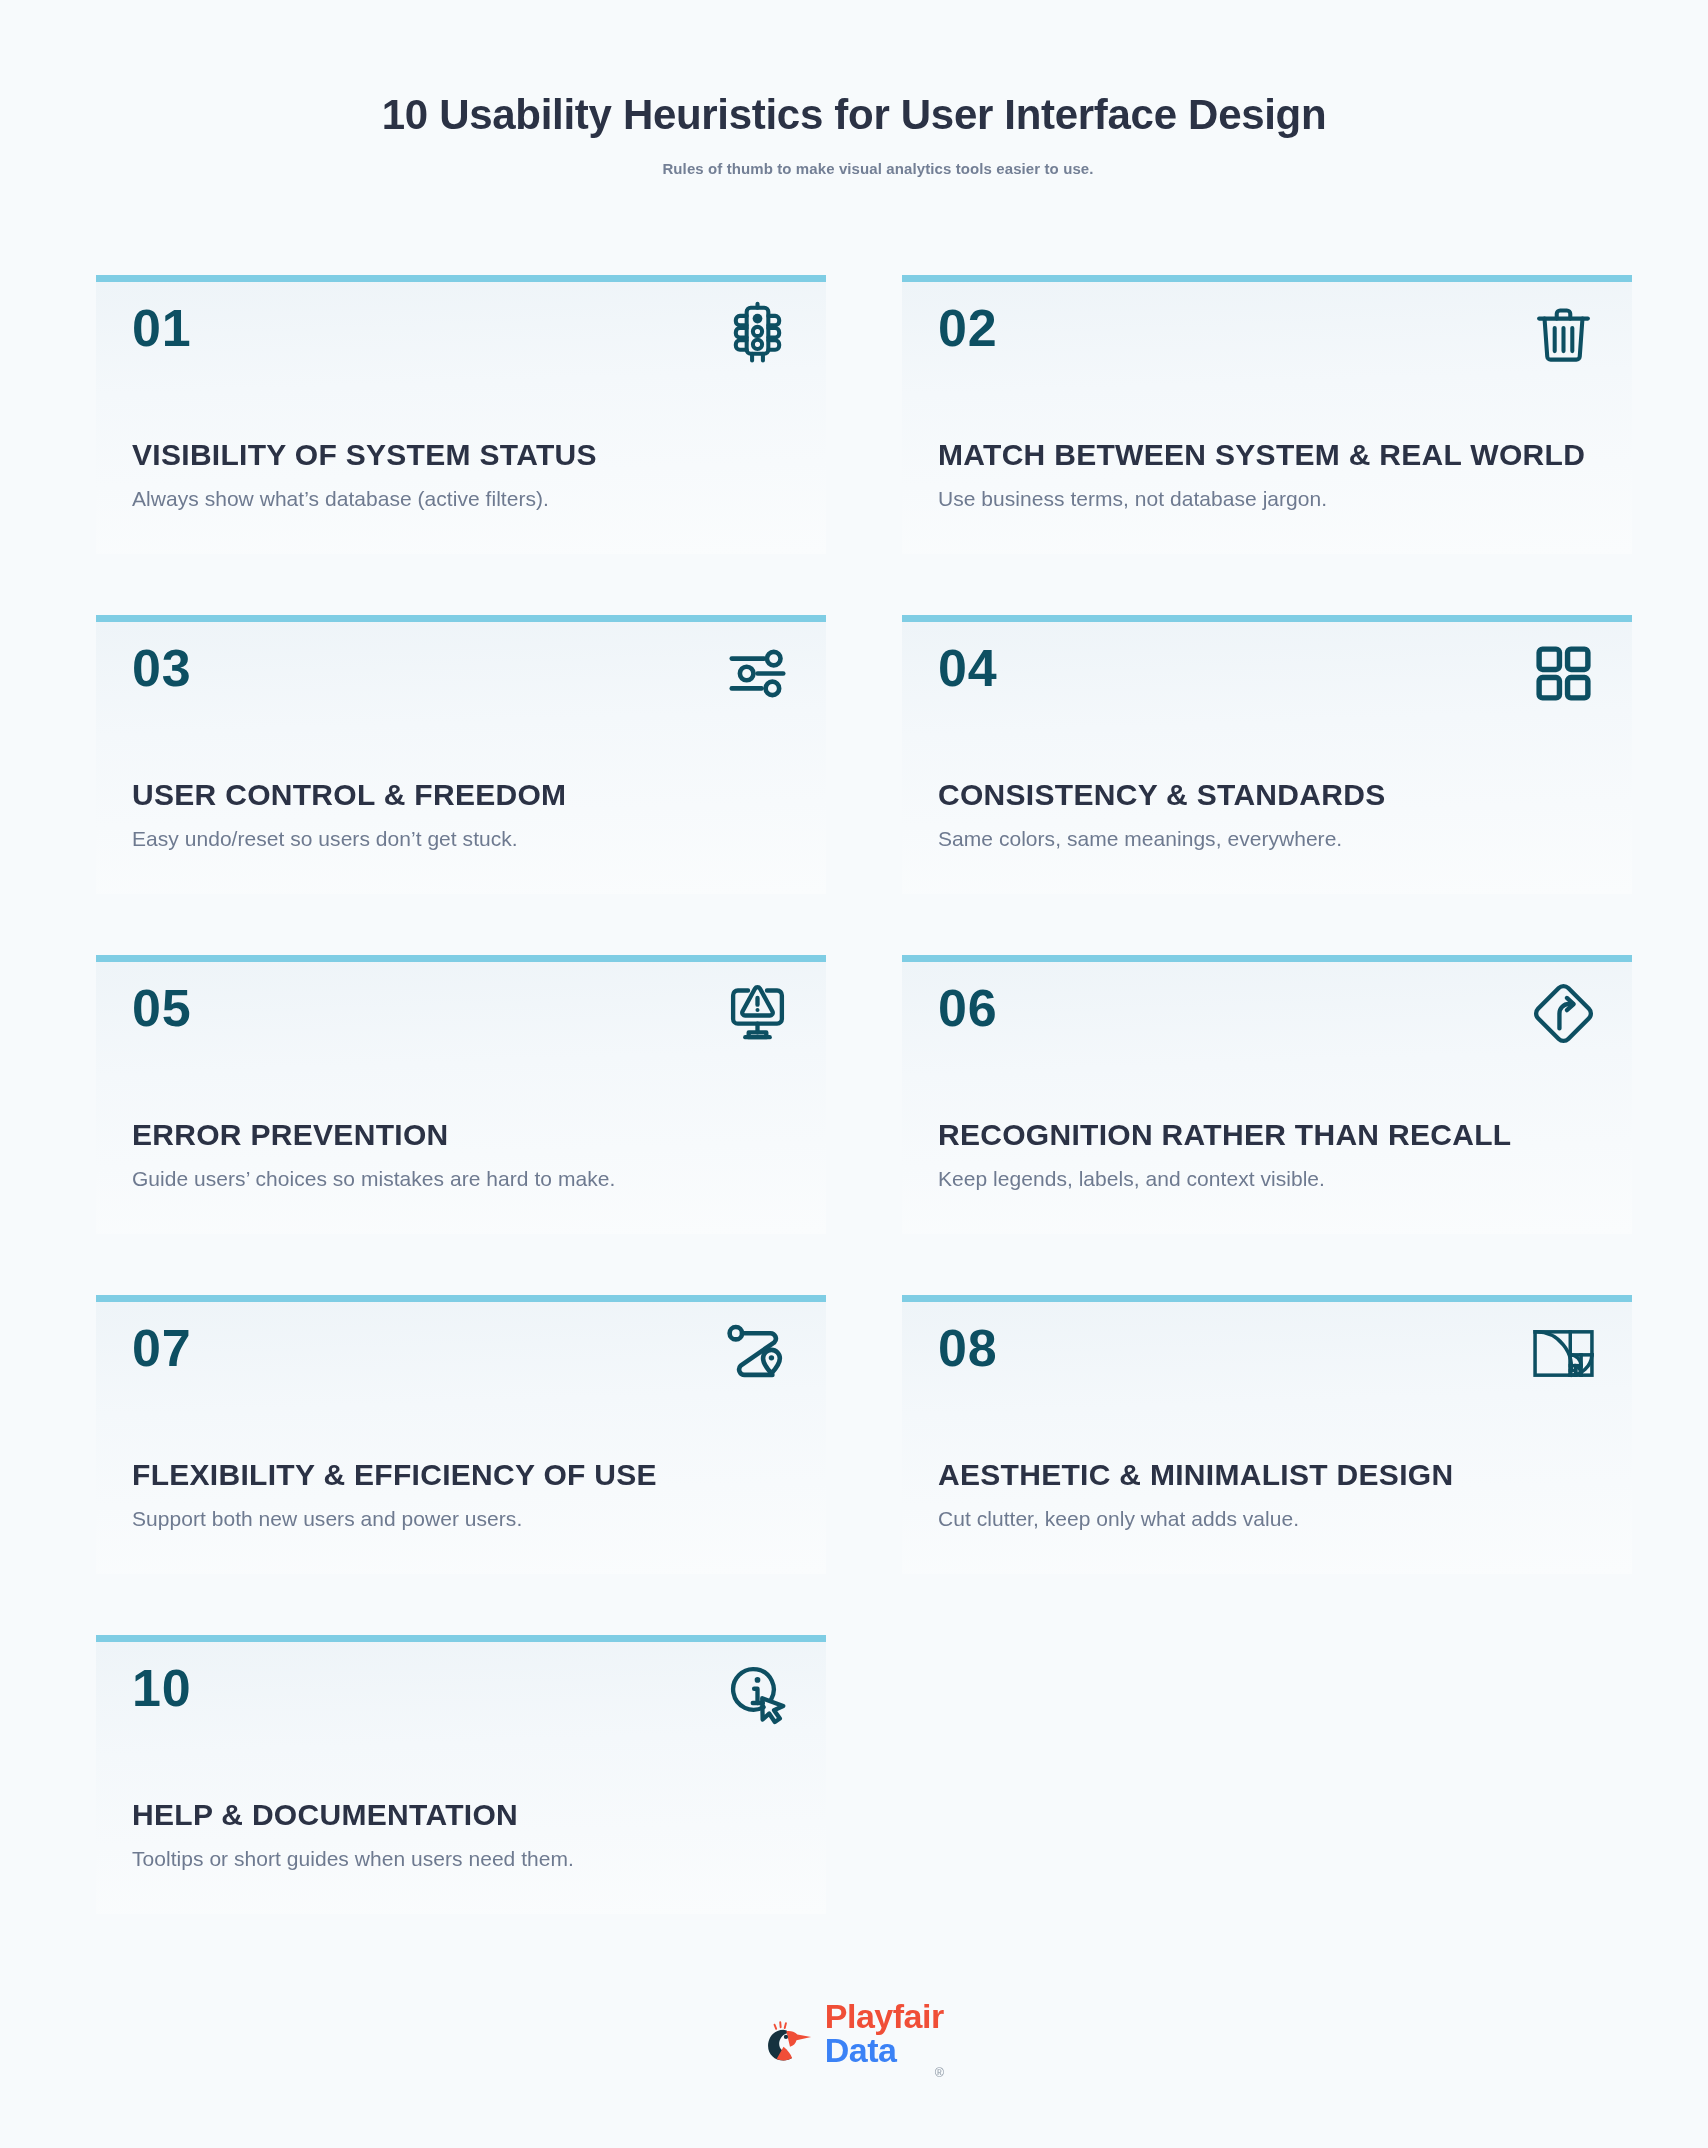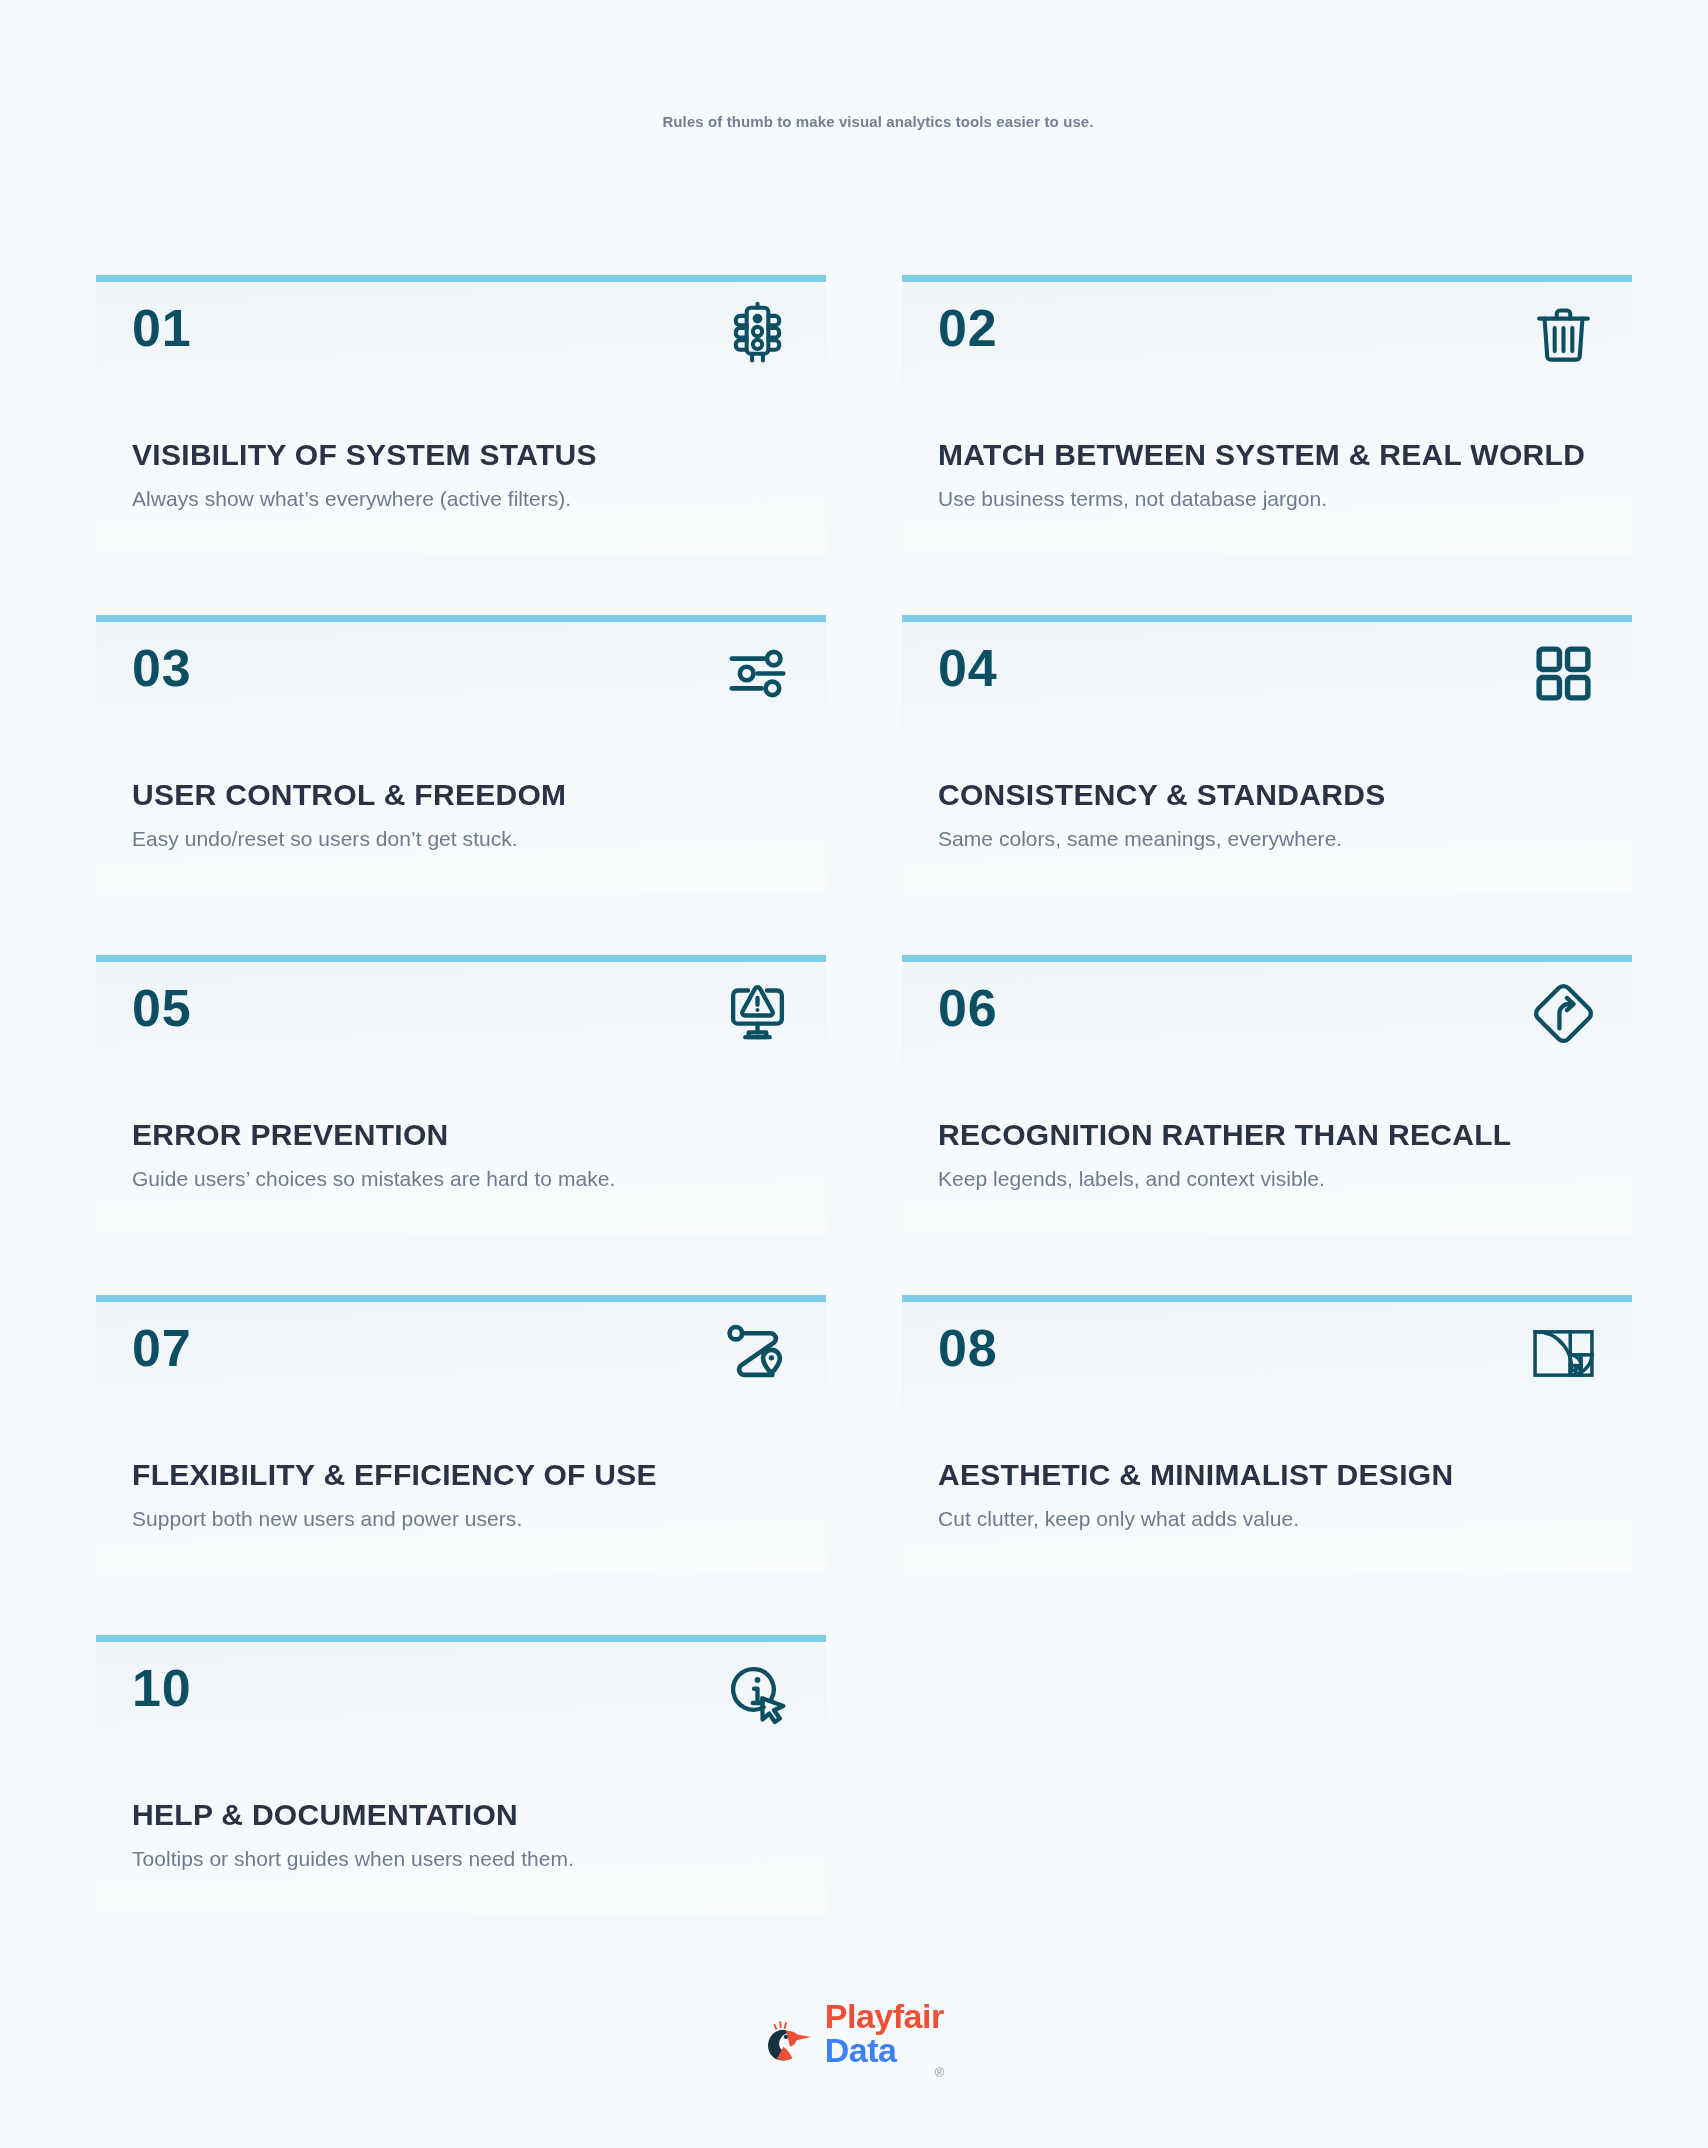--- a/index.html
+++ b/index.html
@@ -142,20 +142,21 @@
     align-self: flex-end;
     padding-bottom: 2.5px;
   }
 </style>
 </head>
 <body>
 
 <div class="page">
 
   <div class="header">
+    <h1 class="page-title">10 Usability Heuristics for User Interface Design</h1>
     <p class="page-subtitle">Rules of thumb to make visual analytics tools easier to use.</p>
   </div>
 
   <div class="grid">
 
     <div class="card">
       <div class="card-top">
         <div class="card-number">01</div>
         <div class="card-icon">
           <svg viewBox="0 0 48 48" fill="none" stroke="currentColor" stroke-width="3" stroke-linecap="round" stroke-linejoin="round">
@@ -168,21 +169,21 @@
             <path d="M32 20 h5 a3 3 0 0 1 3 3 v1 a3 3 0 0 1 -3 3 h-5"></path>
             <path d="M32 29 h5 a3 3 0 0 1 3 3 v1 a3 3 0 0 1 -3 3 h-5"></path>
             <circle cx="24" cy="13" r="3.6" fill="currentColor" stroke="none"></circle>
             <circle cx="24" cy="22.5" r="3.4"></circle>
             <circle cx="24" cy="32" r="3.4"></circle>
             <path d="M20 39 v5 M28 39 v5"></path>
           </svg>
         </div>
       </div>
       <div class="card-heading">VISIBILITY OF SYSTEM STATUS</div>
-      <div class="card-desc">Always show what’s everywhere (active filters).</div>
+      <div class="card-desc">Always show what’s database (active filters).</div>
     </div>
 
     <div class="card">
       <div class="card-top">
         <div class="card-number">02</div>
         <div class="card-icon">
           <svg viewBox="0 0 48 48" fill="none" stroke="currentColor" stroke-width="3" stroke-linecap="round" stroke-linejoin="round">
             <path d="M6 13 H42"></path>
             <path d="M19 13 V9.5 a2.5 2.5 0 0 1 2.5 -2.5 h5 a2.5 2.5 0 0 1 2.5 2.5 V13"></path>
             <path d="M10 13 L12 41 a2.5 2.5 0 0 0 2.5 2.3 h19 a2.5 2.5 0 0 0 2.5 -2.3 L38 13"></path>

